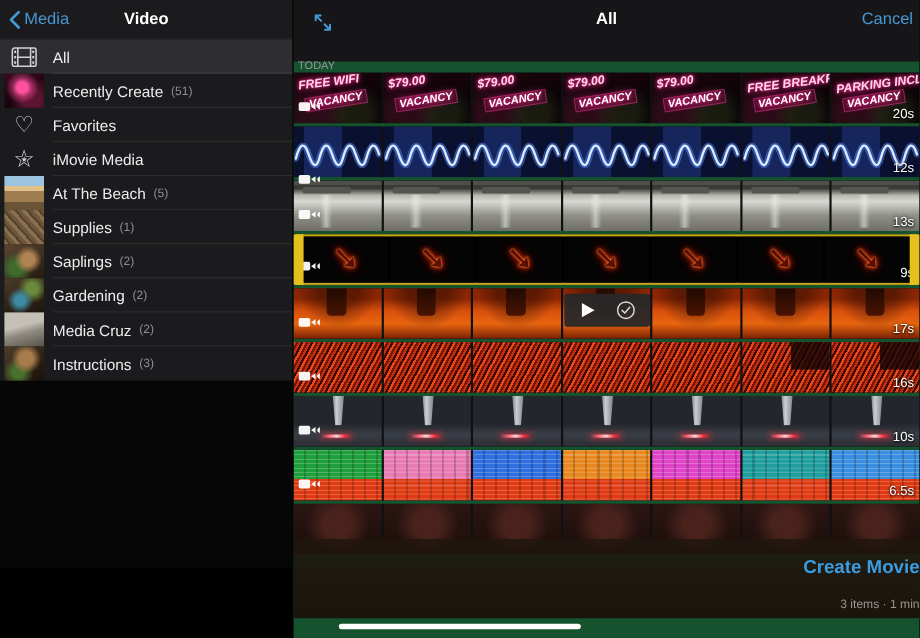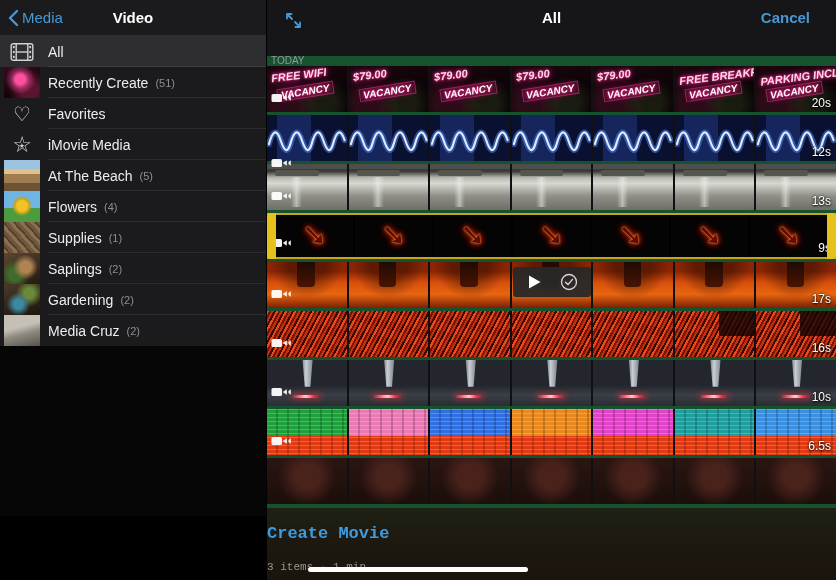--- a/index.html
+++ b/index.html
@@ -49,21 +49,21 @@
   .th-instructions { background:radial-gradient(circle at 55% 35%, #a87c4a 0 22%, transparent 48%),
                    radial-gradient(circle at 35% 75%, #49702f 0 16%, transparent 42%),
                    linear-gradient(140deg,#4e3c2a,#191008); }
 
   
   #panel { position:relative; flex:1; height:580px; background:#161618; border-left:1px solid #000; }
   .panel-header { position:relative; height:56px; background:#161618; }
   .expand-btn { position:absolute; left:15px; top:9px; width:22px; height:22px; cursor:pointer; }
   .panel-title { position:absolute; left:0; right:0; top:9px; text-align:center; color:#fff;
                  font-size:15px; font-weight:bold; }
-  .cancel-btn { position:absolute; right:26px; top:9px; color:#4798d3; font-size:15px; cursor:pointer;font-weight:bold; }
+  .cancel-btn { position:absolute; right:6px; top:9px; color:#4798d3; font-size:15px; cursor:pointer; }
 
   .media-scroll { position:absolute; top:56px; left:0; right:0; bottom:0; background:#14532d; }
   .section-label { height:10px; padding-left:4px; color:#98989d; font-size:10px; line-height:10px; }
   #rows { position:relative; margin-top:0; }
   .media-row { position:relative; height:46px; margin-top:3px; background:#101012; }
   .media-row:first-child { margin-top:0; }
   .tiles { position:absolute; inset:0; display:flex; gap:2px; overflow:hidden; }
   .tile { position:relative; flex:1; overflow:hidden; }
 
   .duration { position:absolute; right:5px; bottom:2px; color:#fff; font-size:12px;
@@ -138,23 +138,23 @@
   .dim-partial .tile { background:radial-gradient(circle at 50% 40%, #4a221c 0 25%, transparent 60%),
                       linear-gradient(180deg,#2a1512,#1c0e0a); }
 
   
   .select-popup { position:absolute; left:50%; transform:translateX(-50%); top:201px; width:78px; height:30px;
                   background:rgba(40,40,40,.95); border-radius:3px; display:flex; align-items:center;
                   justify-content:space-evenly; z-index:8; }
   .pp-btn { display:flex; align-items:center; justify-content:center; width:24px; height:24px; cursor:pointer; }
 
   
-  .panel-footer { position:absolute; left:0; right:0; bottom:0; height:72px; z-index:9;
+  .panel-footer { position:absolute; left:0; right:0; bottom:18px; height:72px; z-index:9;
                   background:linear-gradient(180deg, rgba(32,22,14,.82), rgba(30,21,14,.94) 45%, rgba(26,18,12,.97));
-                  text-align:left; padding-top:16px;font-family:Liberation Mono, monospace; }
+                  text-align:right; padding-top:16px; }
   .create-movie { color:#3d9be0; font-size:17px; font-weight:bold; cursor:pointer; display:inline-block; }
   .footer-sub { margin-top:18px; color:#9b958f; font-size:11px; }
 
   .home-indicator { position:absolute; left:50%; transform:translateX(-50%); bottom:8px; width:220px;
                     height:5px; border-radius:3px; background:#fff; z-index:10; }
 </style>
 </head>
 <body>
 
 <div id="screen">
@@ -214,25 +214,20 @@
     <span class="sb-label">iMovie Media</span>
     <span class="sb-count"></span>
   </div>
 
   <div class="sb-item">
     <span class="sb-icon thumb th-beach"></span>
     <span class="sb-label">At The Beach</span>
     <span class="sb-count">(5)</span>
   </div>
 
-  <div class="sb-item">
-    <span class="sb-icon thumb th-flowers"></span>
-    <span class="sb-label">Flowers</span>
-    <span class="sb-count">(4)</span>
-  </div>
 
   <div class="sb-item">
     <span class="sb-icon thumb th-supplies"></span>
     <span class="sb-label">Supplies</span>
     <span class="sb-count">(1)</span>
   </div>
 
   <div class="sb-item">
     <span class="sb-icon thumb th-saplings"></span>
     <span class="sb-label">Saplings</span>
@@ -244,20 +239,25 @@
     <span class="sb-label">Gardening</span>
     <span class="sb-count">(2)</span>
   </div>
 
   <div class="sb-item">
     <span class="sb-icon thumb th-santacruz"></span>
     <span class="sb-label">Media Cruz</span>
     <span class="sb-count">(2)</span>
   </div>
 
+  <div class="sb-item">
+    <span class="sb-icon thumb th-instructions"></span>
+    <span class="sb-label">Instructions</span>
+    <span class="sb-count">(3)</span>
+  </div>
 </div>
   </aside>
 
   <section id="panel">
     <div class="panel-header">
       <div class="expand-btn">
         <svg width="22" height="22" viewBox="0 0 22 22">
           <g stroke="#4798d3" stroke-width="1.8" fill="none" stroke-linecap="round" stroke-linejoin="round">
             <path d="M10 10 L5 5 M5 9.5 L5 5 L9.5 5"></path>
             <path d="M13 13 L18 18 M18 13.5 L18 18 L13.5 18"></path>

